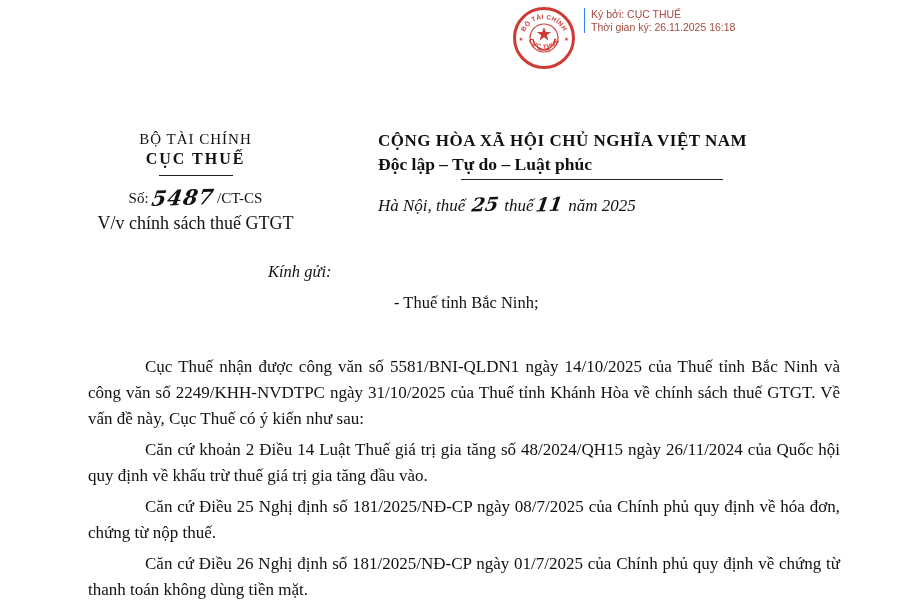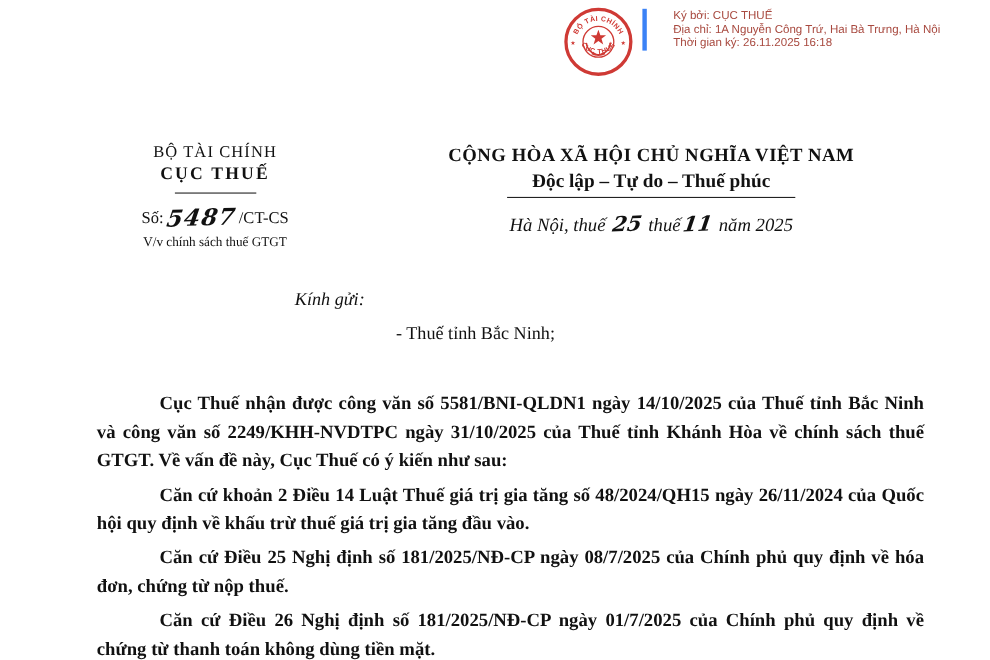--- a/index.html
+++ b/index.html
@@ -4,53 +4,53 @@
 <style>
   html,body{margin:0;padding:0;}
   body{
     width:900px;height:600px;background:#ffffff;overflow:hidden;position:relative;
     font-family:"Liberation Serif", serif;color:#111;
   }
   
   .sig-stamp{position:absolute;top:6px;left:512px;display:flex;align-items:flex-start;}
   .sig-seal{width:64px;height:64px;flex:0 0 64px;}
   .sig-text{
-    margin-left:8px;margin-top:2px;padding-left:24px;
-    border-left:4px solid #3b82f6;
+    margin-left:8px;margin-top:2px;padding-left:6px;
+    border-left:1px solid #3b82f6;
     font-family:"Liberation Sans", sans-serif;
     font-size:10.5px;line-height:12.5px;color:#a8493f;
     white-space:nowrap;
   }
   
   .hdr-left{position:absolute;top:131px;left:88px;width:215px;text-align:center;}
   .hdr-left .ministry{font-size:15px;letter-spacing:1px;}
   .hdr-left .agency{font-size:16px;font-weight:bold;letter-spacing:2px;margin-top:2px;}
   .hdr-left .rule{width:74px;border-top:1.6px solid #222;margin:7px auto 0 auto;}
   .num-line{margin-top:9px;font-size:15px;white-space:nowrap;}
   .hand{
     font-family:"DejaVu Serif", serif;font-style:italic;font-weight:600;
     display:inline-block;transform:skewX(-10deg) rotate(-2deg);
   }
   .num-line .hand{font-size:21px;letter-spacing:1px;margin:0 3px;vertical-align:-2px;}
-  .subject-line{margin-top:3px;font-size:12px;}
-  .hdr-right{position:absolute;top:131px;left:378px;width:428px;text-align:center;}
+  .subject-line{margin-top:3px;font-size:18px;}
+  .hdr-right{position:absolute;top:131px;left:378px;width:428px;}
   .hdr-right .nat1{font-size:17px;font-weight:bold;letter-spacing:0.5px;white-space:nowrap;}
   .hdr-right .nat2{font-size:17.5px;font-weight:bold;margin-top:3px;}
   .hdr-right .rule{width:262px;border-top:1.8px solid #222;margin:4px auto 0 auto;}
   .date-line{margin-top:13px;font-size:17px;font-style:italic;white-space:nowrap;}
   .date-line .hand{font-size:19px;margin:0 2px;}
   
   .salute{position:absolute;top:262px;left:268px;font-size:16.5px;font-style:italic;}
-  .recipients{position:absolute;top:289px;left:360px;font-size:16.5px;line-height:27px;}
+  .recipients{position:absolute;top:289px;left:394px;font-size:16.5px;line-height:27px;}
   
   .doc-body{
     position:absolute;top:354px;left:88px;width:752px;
     font-size:17px;line-height:26px;text-align:justify;
   }
-  .doc-body p{margin:0 0 5px 0;text-indent:57px;font-weight:bold;}
+  .doc-body p{margin:0 0 5px 0;text-indent:57px;}
 </style>
 </head>
 <body>
 
 <div class="sig-stamp">
   <svg class="sig-seal" viewBox="0 0 64 64" aria-hidden="true">
     <circle cx="32" cy="32" r="29.5" fill="none" stroke="#cf3a35" stroke-width="3"></circle>
     <circle cx="32" cy="32" r="14" fill="none" stroke="#cf3a35" stroke-width="1.2"></circle>
     <defs>
       <path id="sealArcTop" d="M 11,34 A 21,21 0 0 1 53,34" fill="none"></path>
@@ -64,37 +64,36 @@
     </text>
     <text x="6.5" y="35" font-size="5.5" fill="#cf3a35">★</text>
     <text x="52" y="35" font-size="5.5" fill="#cf3a35">★</text>
     <polygon fill="#cf3a35" points="32,21 33.8,26 39,26 34.8,29.2 36.4,34.4 32,31.2 27.6,34.4 29.2,29.2 25,26 30.2,26"></polygon>
     <path d="M21,33 Q22,41 30,43.5" fill="none" stroke="#cf3a35" stroke-width="1.4"></path>
     <path d="M43,33 Q42,41 34,43.5" fill="none" stroke="#cf3a35" stroke-width="1.4"></path>
     <path d="M26,42.5 Q32,45.5 38,42.5" fill="none" stroke="#cf3a35" stroke-width="1.6"></path>
   </svg>
   <div class="sig-text">
     <div>Ký bởi: CỤC THUẾ</div>
-    <div>Địa chỉ: 1A Nguyễn Công Trứ, Hai Bà Trưng, Hà Nội</div>
     <div>Thời gian ký: 26.11.2025 16:18</div>
   </div>
 </div>
 
 <div class="hdr-left">
   <div class="ministry">BỘ TÀI CHÍNH</div>
   <div class="agency">CỤC THUẾ</div>
   <div class="rule"></div>
   <div class="num-line"><span>Số:</span><span class="hand">5487</span><span>/CT-CS</span>
   </div>
   <div class="subject-line">V/v chính sách thuế GTGT</div>
 </div>
 
 <div class="hdr-right">
   <div class="nat1">CỘNG HÒA XÃ HỘI CHỦ NGHĨA VIỆT NAM</div>
-  <div class="nat2">Độc lập – Tự do – Thuế phúc</div>
+  <div class="nat2">Độc lập – Tự do – Luật phúc</div>
   <div class="rule"></div>
   <div class="date-line"><span>Hà Nội, thuế</span>
     <span class="hand">25</span>
     <span>thuế</span><span class="hand">11</span>
     <span>năm 2025</span>
   </div>
 </div>
 
 <div class="salute">Kính gửi:</div>
 <div class="recipients">

